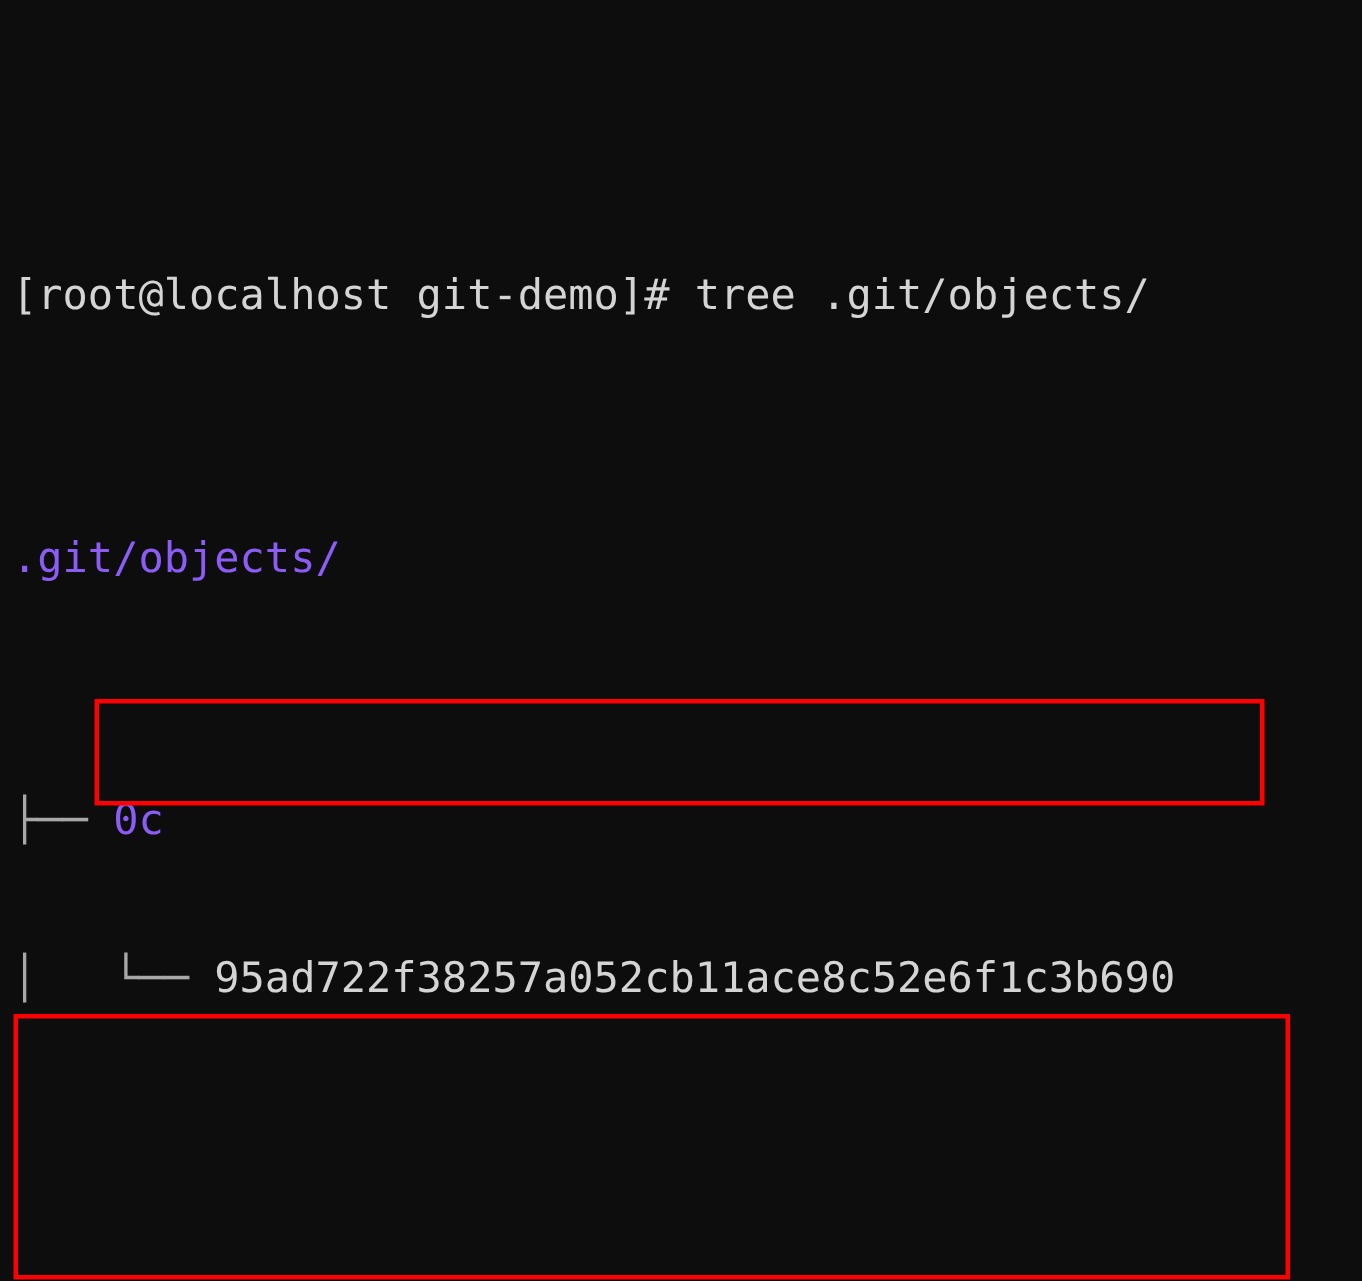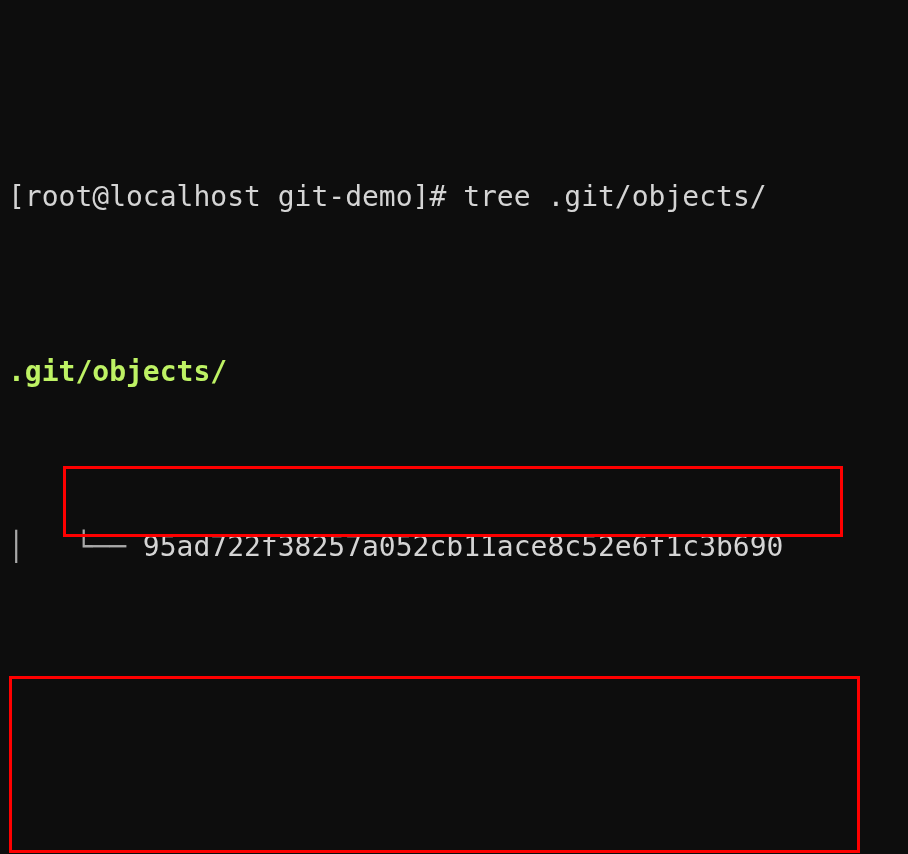--- a/index.html
+++ b/index.html
@@ -28,21 +28,21 @@
     top: 2px;
     right: 0;
     white-space: pre;
   }
   .line {
     height: 35px;
     white-space: pre;
     display: block;
   }
   .wh   { color: #d4d4d4; }
-  .blue { color: #bef264; font-weight: bold; }
+  .blue { color: #8b5cf6; font-weight: normal; }
   .tree { color: #a8a8a8; }
 
   
   .redbox {
     position: absolute;
     border: 3px solid #fe0000;
     box-sizing: border-box;
     pointer-events: none;
     background: transparent;
   }
@@ -66,20 +66,21 @@
 
   <div class="screen">
 
     
     <span class="line"><span class="wh">[root@localhost git-demo]# </span><span class="wh">tree .git/objects/</span></span>
 
     
     <span class="line"><span class="blue">.git/objects/</span></span>
 
     
+    <span class="line"><span class="tree">├── </span><span class="blue">0c</span></span>
     <span class="line"><span class="tree">│   └── </span><span class="wh">95ad722f38257a052cb11ace8c52e6f1c3b690</span></span>
 
     
     
 
     
     
     
 
     

